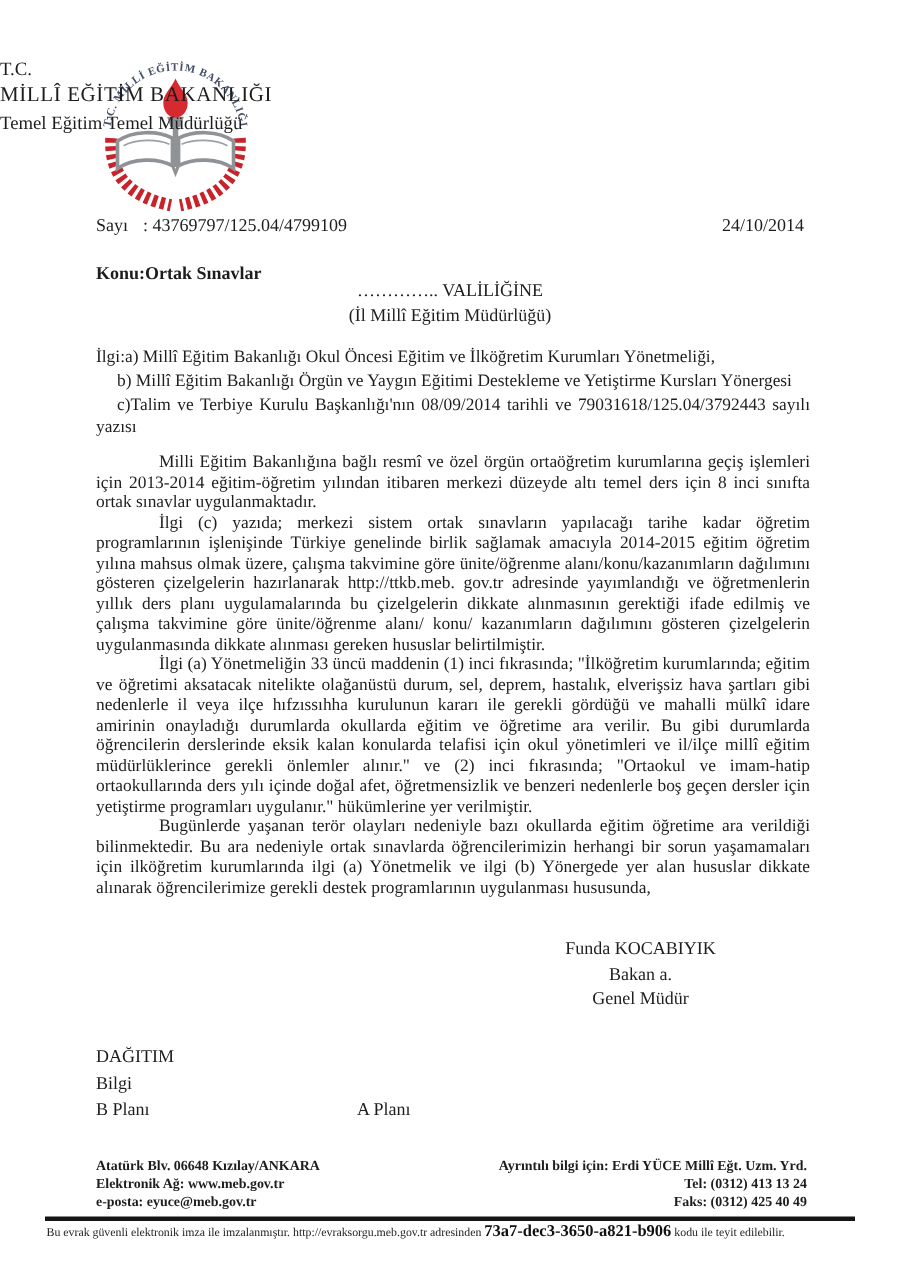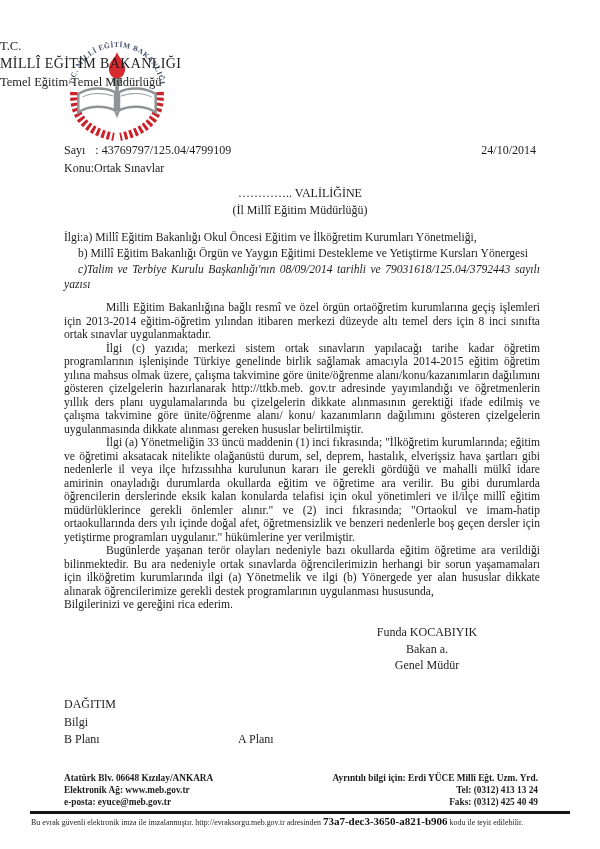--- a/index.html
+++ b/index.html
@@ -12,31 +12,31 @@
   
   .letterhead{position:absolute;left:0;right:0;top:38px;text-align:left;line-height:1.3;}
   .lh-tc{font-size:12.5px;}
   .lh-ministry{font-size:14px;letter-spacing:.4px;margin-top:1px;}
   .lh-dept{font-size:12.5px;margin-top:1px;}
 
   
   .meta{position:absolute;left:64px;right:64px;top:143px;font-size:12px;}
   .meta-row{display:flex;justify-content:space-between;}
   .sayi-value{margin-left:10px;}
-  .konu{margin-top:3px;}
+  .konu{margin-top:17px;font-weight:bold;}
 
   
   .recipient{position:absolute;left:0;right:0;top:185px;text-align:center;
              font-size:12px;line-height:16.5px;}
 
   
   .ilgi{position:absolute;left:64px;right:60px;top:230px;font-size:11.6px;line-height:15.8px;}
   .ilgi p{margin:0;}
   .ilgi .ind{text-indent:14px;}
-  .ilgi .just{text-align:justify;font-style:italic;}
+  .ilgi .just{text-align:justify;}
 
   
   .bodytext{position:absolute;left:64px;right:60px;top:301px;font-size:11.6px;
             line-height:13.5px;text-align:justify;}
   .bodytext p{margin:0;text-indent:42px;}
   .bodytext p.closing{text-indent:0;text-align:left;}
 
   
   .signature{position:absolute;left:327px;top:624px;width:200px;text-align:center;
              font-size:12px;line-height:16.5px;}
@@ -117,21 +117,20 @@
     <p>İlgi:a) Millî Eğitim Bakanlığı Okul Öncesi Eğitim ve İlköğretim Kurumları Yönetmeliği,</p>
     <p class="ind">b) Millî Eğitim Bakanlığı Örgün ve Yaygın Eğitimi Destekleme ve Yetiştirme Kursları Yönergesi</p>
     <p class="ind just">c)Talim ve Terbiye Kurulu Başkanlığı'nın 08/09/2014 tarihli ve 79031618/125.04/3792443 sayılı yazısı</p>
   </div>
 
   <div class="bodytext">
     <p>Milli Eğitim Bakanlığına bağlı resmî ve özel örgün ortaöğretim kurumlarına geçiş işlemleri için 2013-2014 eğitim-öğretim yılından itibaren merkezi düzeyde altı temel ders için 8 inci sınıfta ortak sınavlar uygulanmaktadır.</p>
     <p>İlgi (c) yazıda; merkezi sistem ortak sınavların yapılacağı tarihe kadar öğretim programlarının işlenişinde Türkiye genelinde birlik sağlamak amacıyla 2014-2015 eğitim öğretim yılına mahsus olmak üzere, çalışma takvimine göre ünite/öğrenme alanı/konu/kazanımların dağılımını gösteren çizelgelerin hazırlanarak http://ttkb.meb. gov.tr adresinde yayımlandığı ve öğretmenlerin yıllık ders planı uygulamalarında bu çizelgelerin dikkate alınmasının gerektiği ifade edilmiş ve çalışma takvimine göre ünite/öğrenme alanı/ konu/ kazanımların dağılımını gösteren çizelgelerin uygulanmasında dikkate alınması gereken hususlar belirtilmiştir.</p>
     <p>İlgi (a) Yönetmeliğin 33 üncü maddenin (1) inci fıkrasında; "İlköğretim kurumlarında; eğitim ve öğretimi aksatacak nitelikte olağanüstü durum, sel, deprem, hastalık, elverişsiz hava şartları gibi nedenlerle il veya ilçe hıfzıssıhha kurulunun kararı ile gerekli gördüğü ve mahalli mülkî idare amirinin onayladığı durumlarda okullarda eğitim ve öğretime ara verilir. Bu gibi durumlarda öğrencilerin derslerinde eksik kalan konularda telafisi için okul yönetimleri ve il/ilçe millî eğitim müdürlüklerince gerekli önlemler alınır." ve (2) inci fıkrasında; "Ortaokul ve imam-hatip ortaokullarında ders yılı içinde doğal afet, öğretmensizlik ve benzeri nedenlerle boş geçen dersler için yetiştirme programları uygulanır." hükümlerine yer verilmiştir.</p>
     <p>Bugünlerde yaşanan terör olayları nedeniyle bazı okullarda eğitim öğretime ara verildiği bilinmektedir. Bu ara nedeniyle ortak sınavlarda öğrencilerimizin herhangi bir sorun yaşamamaları için ilköğretim kurumlarında ilgi (a) Yönetmelik ve ilgi (b) Yönergede yer alan hususlar dikkate alınarak öğrencilerimize gerekli destek programlarının uygulanması hususunda,</p>
-    <p class="closing">Bilgilerinizi ve gereğini rica ederim.</p>
   </div>
 
   <div class="signature">
     <div>Funda KOCABIYIK</div>
     <div>Bakan a.</div>
     <div>Genel Müdür</div>
   </div>
 
   <div class="dist">
     <div>DAĞITIM</div>

